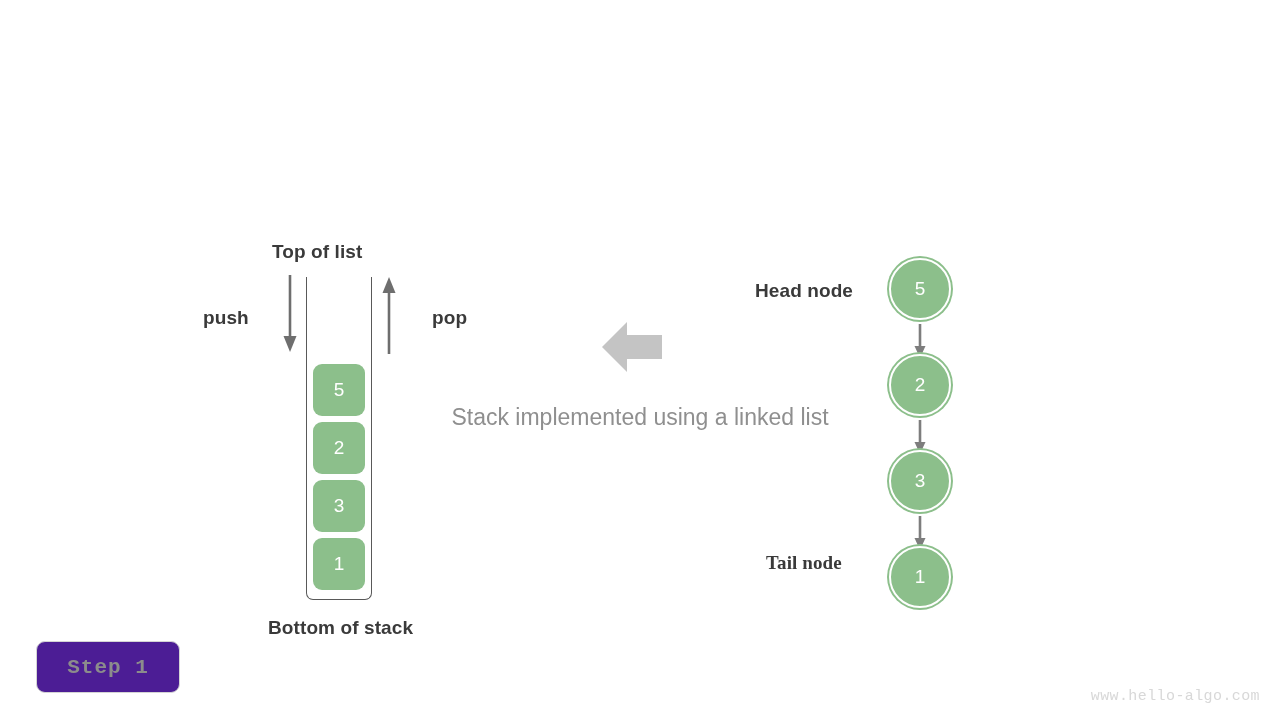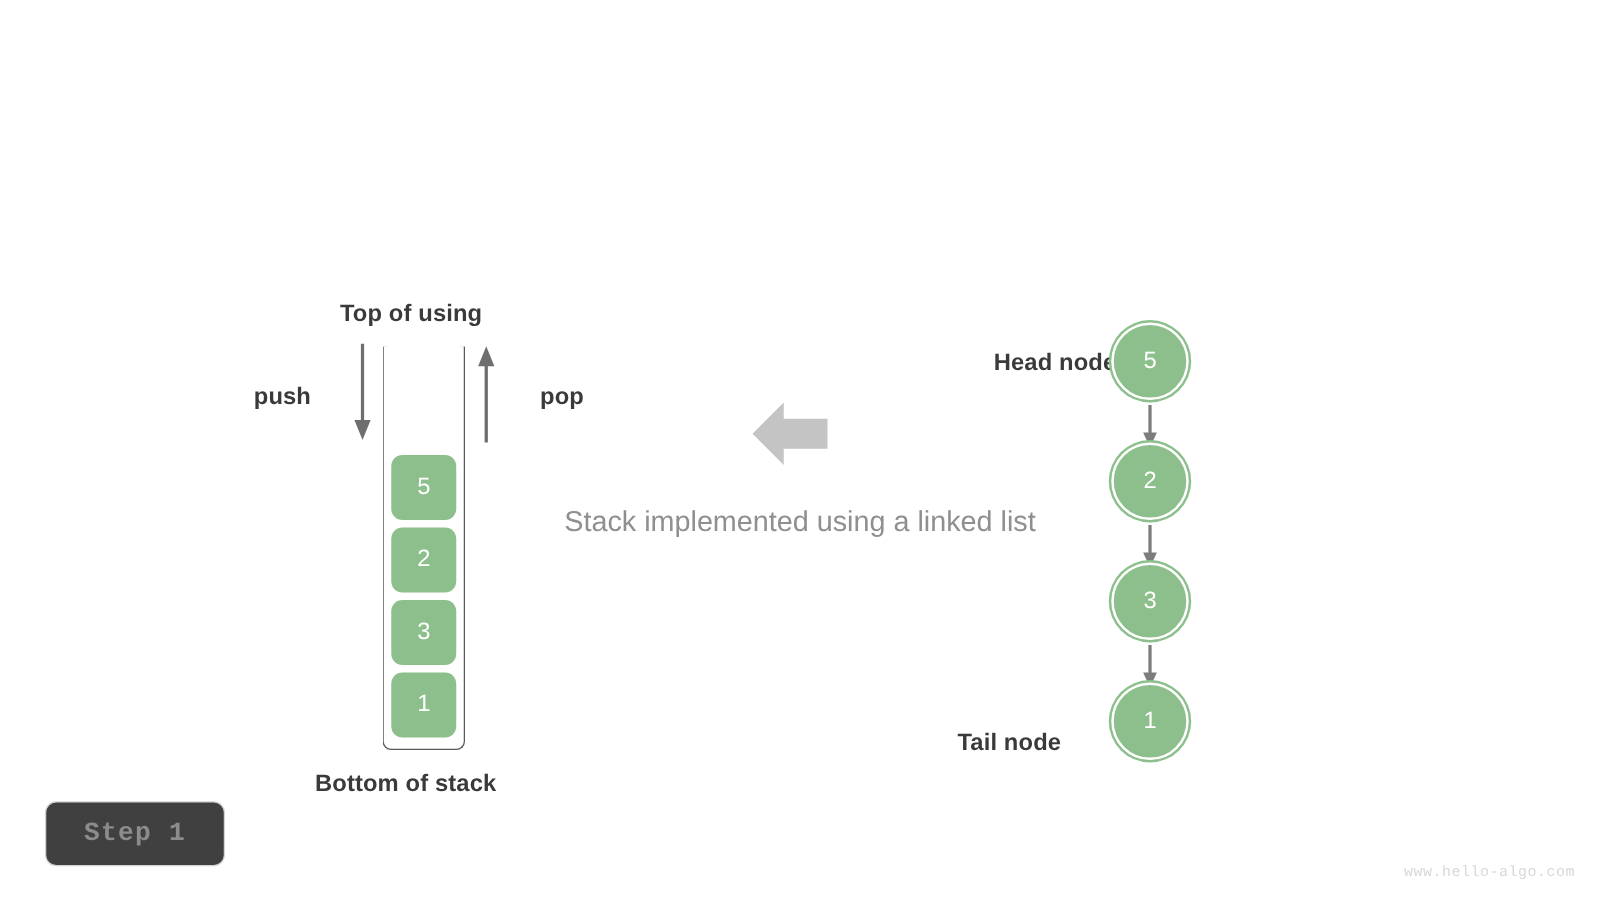--- a/index.html
+++ b/index.html
@@ -27,21 +27,21 @@
   }
 
   
   #stack-diagram {
     position: absolute;
     left: 0; top: 0;
     width: 620px; height: 720px;
   }
 
   #top-of-stack-label { left: 272px; top: 241px; }
-  #bottom-of-stack-label { left: 252px; top: 617px; }
+  #bottom-of-stack-label { left: 268px; top: 617px; }
   #push-label { left: 203px; top: 307px; }
   #pop-label  { left: 432px; top: 307px; }
 
   
   #stack-container {
     position: absolute;
     left: 306px;
     top: 277px;
     width: 66px;
     height: 323px;
@@ -94,22 +94,22 @@
     top: 404px;
     width: 398px;
     text-align: center;
     font-family: "Liberation Sans", sans-serif;
     font-size: 23px;
     color: #8f8f8f;
     white-space: nowrap;
   }
 
   
-  #head-node-label { left: 795px; top: 280px; }
-  #tail-node-label { left: 766px; top: 584px; }
+  #head-node-label { left: 755px; top: 280px; }
+  #tail-node-label { left: 766px; top: 552px; font-family: Liberation Serif, serif; }
 
   #linked-list {
     position: absolute;
     left: 889px;
     top: 258px;
     width: 62px;
   }
   .ll-node {
     position: relative;
     width: 62px;
@@ -138,51 +138,51 @@
 
   
   #step-badge {
     position: absolute;
     left: 36px;
     top: 641px;
     width: 144px;
     height: 52px;
     border: 1.4px solid #d4d4d4;
     border-radius: 9px;
-    background: #404040;
+    background: #4c1d95;
     display: flex;
     align-items: center;
     justify-content: center;
     box-sizing: border-box;
   }
   #step-badge-text {
     font-family: "Liberation Mono", monospace;
     font-weight: bold;
     font-size: 21px;
     color: #8c8c8c;
     letter-spacing: 1px;
   }
 
   
   #watermark {
     position: absolute;
     right: 20px;
     bottom: 15px;
     font-family: "Liberation Mono", monospace;
-    font-size: 12px;
+    font-size: 15px;
     color: #d8d8d8;
     letter-spacing: 0.4px;
   }
 </style>
 </head>
 <body>
 
 <div id="stack-diagram">
 
-  <div class="label-bold" id="top-of-stack-label">Top of using</div>
+  <div class="label-bold" id="top-of-stack-label">Top of list</div>
 
   <div class="label-bold" id="push-label">push</div>
 
   <div class="label-bold" id="pop-label">pop</div>
 
   <svg id="push-arrow-svg" width="24" height="85" viewBox="0 0 24 85">
     <line x1="12" y1="3" x2="12" y2="68" stroke="#6e6e6e" stroke-width="2.6"></line>
     <polygon points="12,80 5.5,64 18.5,64" fill="#6e6e6e"></polygon>
   </svg>
 

